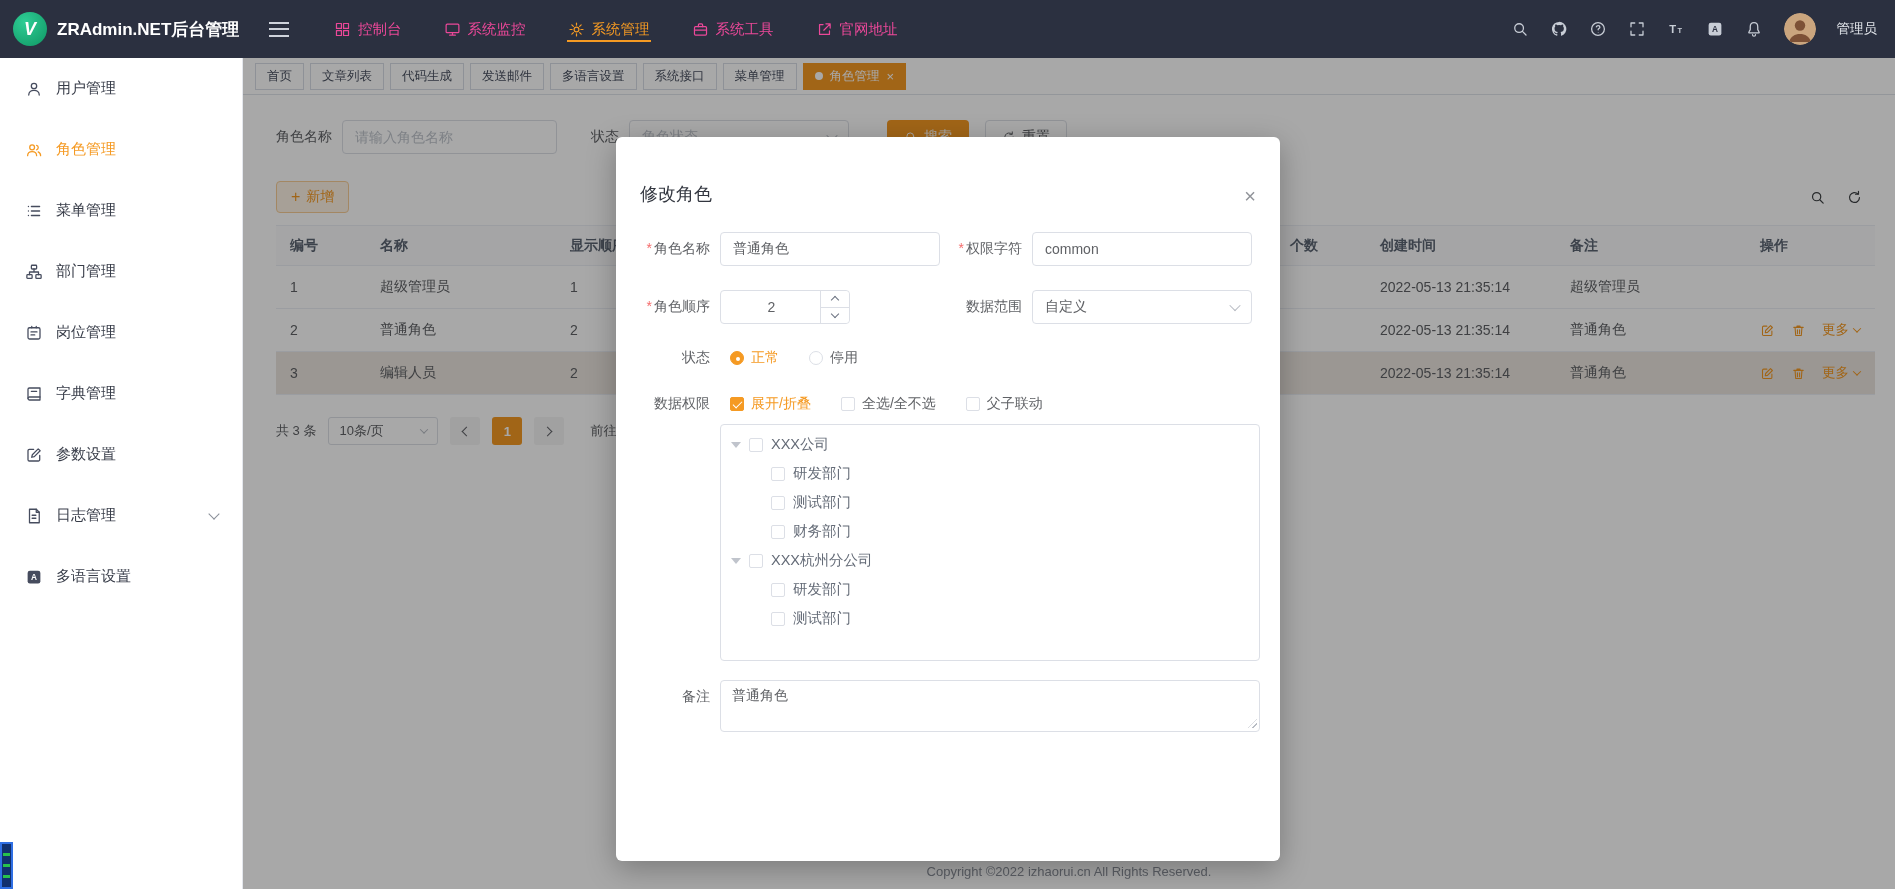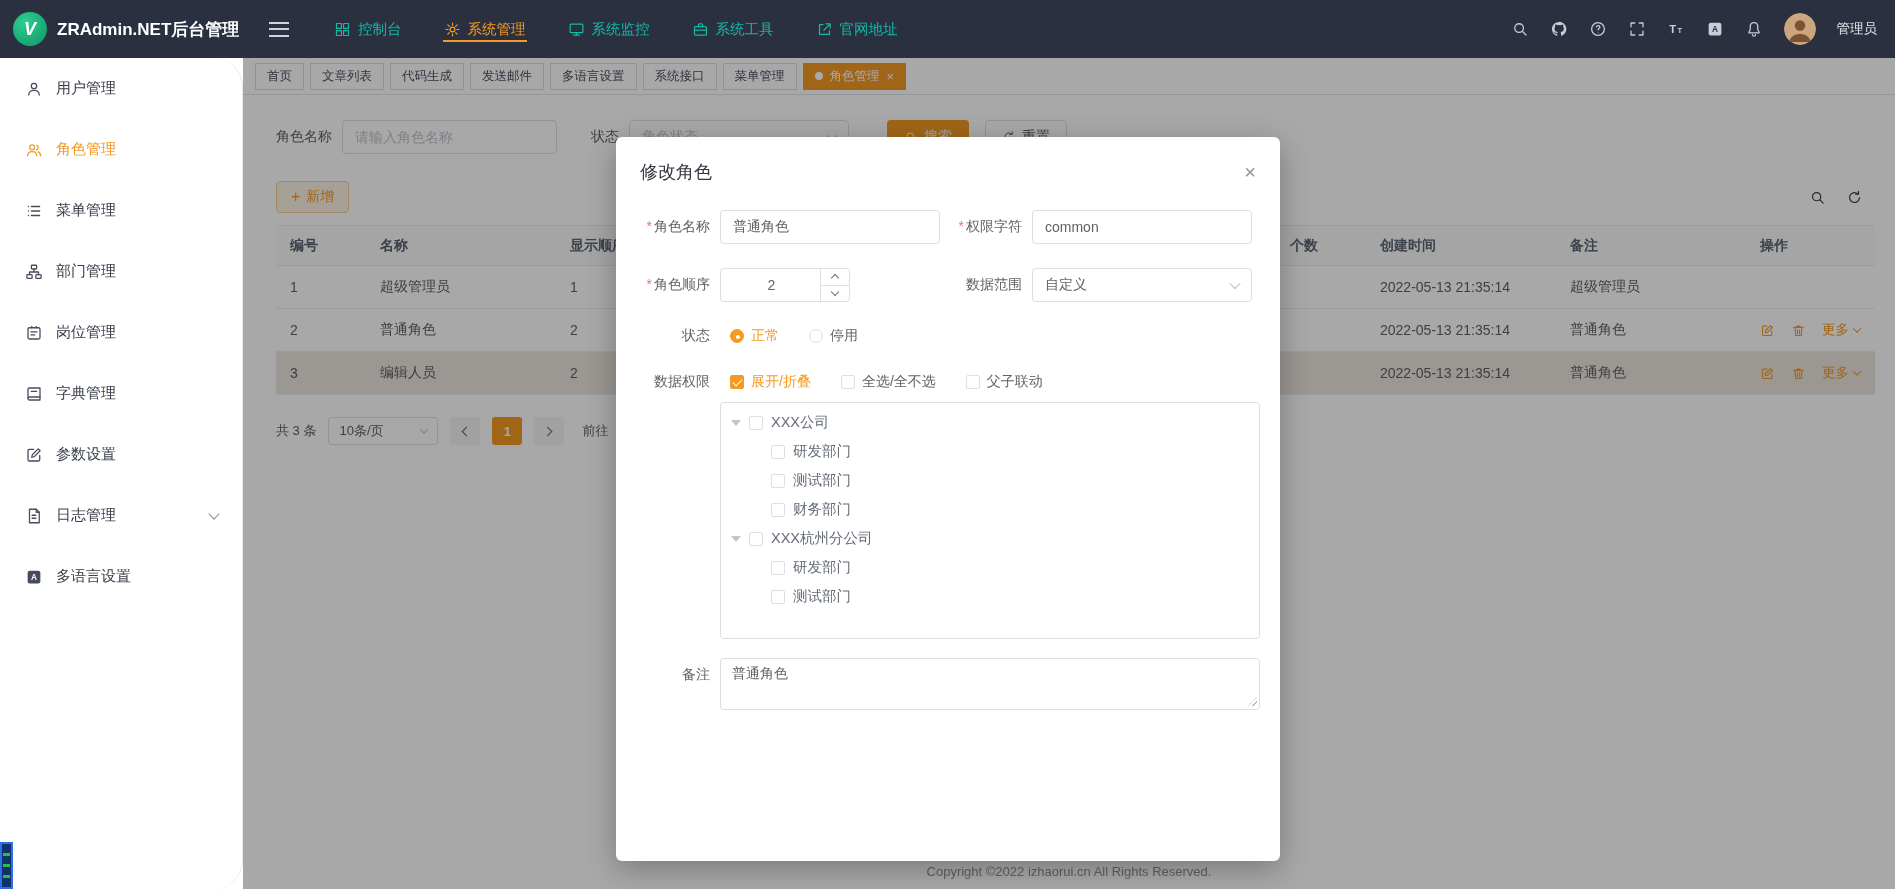--- a/index.html
+++ b/index.html
@@ -12,31 +12,31 @@
   .ic { width:17px; height:17px; fill:none; stroke:currentColor; stroke-width:1.7; stroke-linecap:round; stroke-linejoin:round; flex:0 0 auto; }
 
   
   .header { position:absolute; left:0; top:0; right:0; height:58px; background:#2b3040; display:flex; align-items:center; z-index:40; }
   .logo-area { flex:0 0 243px; display:flex; align-items:center; gap:10px; padding-left:13px; }
   .logo-circle { width:34px; height:34px; border-radius:50%; background:radial-gradient(circle at 35% 30%, #2ecd95, #0f9663); color:#fff; display:flex; align-items:center; justify-content:center; font-weight:bold; font-style:italic; font-size:18px; }
   .app-title { color:#fff; font-size:17px; font-weight:bold; white-space:nowrap; }
   .hamburger { width:20px; height:15px; margin-left:26px; display:flex; flex-direction:column; justify-content:space-between; cursor:pointer; }
   .hamburger i { display:block; height:2px; background:#cfd3dc; }
   .top-nav { display:flex; align-items:center; height:100%; margin-left:24px; }
-  .nav-item { display:flex; align-items:center; gap:7px; color:#14b8a6; font-size:14.5px; padding:0 21px; height:100%; position:relative; cursor:pointer; white-space:nowrap; }
+  .nav-item { display:flex; align-items:center; gap:7px; color:#ec4899; font-size:14.5px; padding:0 21px; height:100%; position:relative; cursor:pointer; white-space:nowrap; }
   .nav-item.active { color:var(--accent); }
   .nav-item.active::after { content:""; position:absolute; left:20px; right:20px; top:40px; height:2px; background:var(--accent); }
   .header-tools { margin-left:auto; display:flex; align-items:center; gap:21px; padding-right:18px; }
   .tool { color:#c8cdd6; display:flex; align-items:center; cursor:pointer; }
   .tool .ic { width:18px; height:18px; }
   .avatar { width:32px; height:32px; border-radius:50%; overflow:hidden; flex:0 0 auto; }
   .username { color:#e3e6eb; font-size:13.5px; cursor:pointer; }
 
   
-  .sidebar { position:absolute; left:0; top:58px; bottom:0; width:243px; background:#fff; border-right:1px solid #e4e7ed; z-index:35;border-radius:29px; }
+  .sidebar { position:absolute; left:0; top:58px; bottom:0; width:243px; background:#fff; border-right:1px solid #e4e7ed; z-index:35; }
   .menu-item { height:61px; display:flex; align-items:center; gap:13px; padding-left:25px; color:#383d49; font-size:15px; cursor:pointer; }
   .menu-item .ic { width:18px; height:18px; color:#464c5e; }
   .menu-item.active { color:var(--accent); }
   .menu-item.active .ic { color:var(--accent); }
   .menu-chev { width:8px; height:8px; border-right:1.4px solid #8a8f99; border-bottom:1.4px solid #8a8f99; transform:rotate(45deg); margin-left:auto; margin-right:24px; margin-top:-3px; }
 
   
   .tabbar { position:absolute; left:243px; top:58px; right:0; height:37px; background:#fff; border-bottom:1px solid #dfe4ea; display:flex; align-items:center; padding-left:12px; gap:6px; z-index:10; }
   .tab { height:27px; display:flex; align-items:center; gap:7px; padding:0 11px; border:1px solid #d8dce5; background:#fff; color:#495060; font-size:12.5px; cursor:pointer; white-space:nowrap; }
   .tab.active { background:var(--accent); border-color:var(--accent); color:#fff; }
@@ -74,27 +74,27 @@
   .more-link .cdown { width:6px; height:6px; border-color:var(--accent); }
 
   .pagination { margin-top:22px; display:flex; align-items:center; gap:12px; font-size:13px; color:#606266; }
   .pg-size { width:110px; height:28px; border:1px solid #dcdfe6; border-radius:3px; display:flex; align-items:center; justify-content:space-between; padding:0 10px; cursor:pointer; background:#fff; }
   .pg-size .cdown { width:6px; height:6px; }
   .pg-btn { width:30px; height:28px; background:#f4f4f5; border:none; border-radius:3px; display:flex; align-items:center; justify-content:center; cursor:pointer; color:#606266; font-size:13px; font-family:inherit; }
   .pg-btn.active { background:var(--accent); color:#fff; font-weight:bold; }
   .pchev { display:inline-block; width:7px; height:7px; border-left:1.6px solid #606266; border-bottom:1.6px solid #606266; }
   .pchev.left { transform:rotate(45deg); margin-left:3px; }
   .pchev.right { transform:rotate(-135deg); margin-right:3px; }
-  .pg-goto { margin-left:6px; white-space:nowrap; }
+  .pg-goto { margin-left:14px; white-space:nowrap; }
   .copyright { position:absolute; left:0; right:0; bottom:10px; text-align:center; color:#8c919b; font-size:13px; }
 
   
   .overlay { position:absolute; left:243px; top:58px; right:0; bottom:0; background:rgba(0,0,0,0.34); z-index:45; }
   .modal { position:absolute; left:616px; top:137px; width:664px; height:724px; background:#fff; border-radius:6px; box-shadow:0 8px 30px rgba(0,0,0,0.28); z-index:50; }
-  .modal-header { padding:23px 24px 0; display:flex; align-items:center; }
+  .modal-header { padding:9px 24px 0; display:flex; align-items:flex-end;margin-top:36px; }
   .modal-title { font-size:18px; color:#32363f; }
   .modal-close { margin-left:auto; color:#909399; font-size:20px; line-height:1; cursor:pointer; }
   .modal-body { padding:26px 20px 0 24px; }
   .form-row { display:flex; align-items:center; margin-bottom:24px; height:34px; }
   .form-row.short { height:20px; margin-bottom:26px; }
   .form-label { flex:0 0 80px; width:80px; text-align:right; padding-right:10px; color:#606266; white-space:nowrap; }
   .form-label .star { color:#f56c6c; margin-right:2px; }
   .form-label.second { flex:0 0 92px; width:92px; }
   .input-220 { width:220px; }
   .number-input { position:relative; width:130px; height:34px; border:1px solid #dcdfe6; border-radius:4px; background:#fff; }
@@ -149,33 +149,33 @@
   <nav class="top-nav">
     <div class="nav-item">
       <svg class="ic" viewBox="0 0 24 24">
           <rect x="3.5" y="3.5" width="7" height="7"></rect>
           <rect x="13.5" y="3.5" width="7" height="7"></rect>
           <rect x="3.5" y="13.5" width="7" height="7"></rect>
           <rect x="13.5" y="13.5" width="7" height="7"></rect>
         </svg>
       <span>控制台</span>
     </div>
+    <div class="nav-item">
+      <svg class="ic" viewBox="0 0 24 24">
+          <rect x="3" y="4.5" width="18" height="12" rx="1.5"></rect>
+          <path d="M12 16.5v3.5M8 20h8"></path>
+        </svg>
+      <span>系统监控</span>
+    </div>
     <div class="nav-item active">
       <svg class="ic" viewBox="0 0 24 24">
           <circle cx="12" cy="12" r="3.4"></circle>
           <path d="M12 2.8v3M12 18.2v3M2.8 12h3M18.2 12h3M5.4 5.4l2.2 2.2M16.4 16.4l2.2 2.2M18.6 5.4l-2.2 2.2M7.6 16.4l-2.2 2.2"></path>
         </svg>
       <span>系统管理</span>
-    </div>
-    <div class="nav-item">
-      <svg class="ic" viewBox="0 0 24 24">
-          <rect x="3" y="4.5" width="18" height="12" rx="1.5"></rect>
-          <path d="M12 16.5v3.5M8 20h8"></path>
-        </svg>
-      <span>系统监控</span>
     </div>
     <div class="nav-item">
       <svg class="ic" viewBox="0 0 24 24">
           <rect x="3.5" y="8" width="17" height="12" rx="1.5"></rect>
           <path d="M9 8V5.5A1.5 1.5 0 0 1 10.5 4h3A1.5 1.5 0 0 1 15 5.5V8M3.5 13h17"></path>
         </svg>
       <span>系统工具</span>
     </div>
     <div class="nav-item">
       <svg class="ic" viewBox="0 0 24 24">

